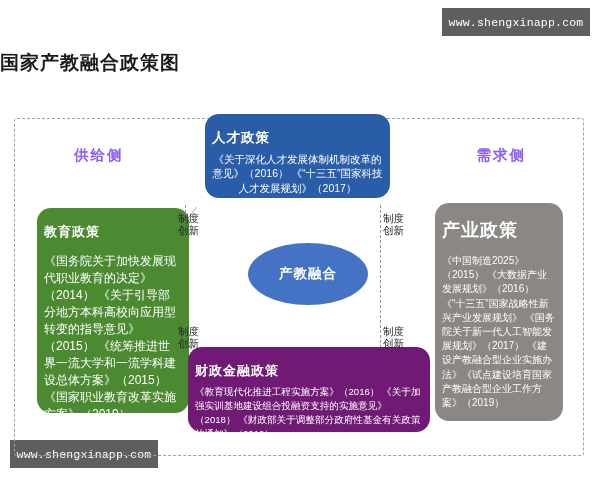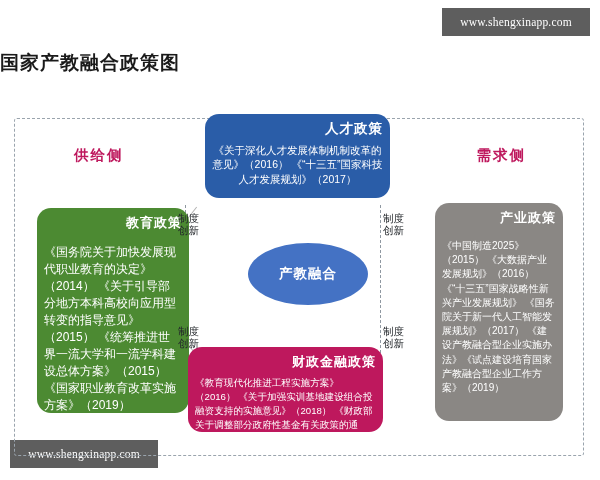--- a/index.html
+++ b/index.html
@@ -21,21 +21,21 @@
   
   .watermark {
     position: absolute;
     background: #5e5e5e;
     color: #ffffff;
     font-size: 11.5px;
     letter-spacing: .2px;
     display: flex;
     align-items: center;
     justify-content: center;
-    font-family: Liberation Serif, serif;
+    font-family: Liberation Mono, monospace;
   }
   #wm-top  { right: 10px; top: 8px;    width: 148px; height: 28px; }
   #wm-bot  { left: 10px;  bottom: 12px; width: 148px; height: 28px; }
 
   
   #title {
     position: absolute;
     top: 50px;
     left: 0;
     width: 100%;
@@ -56,21 +56,21 @@
     border: 1.6px dashed #9aa4ad;
     border-radius: 3px;
     box-sizing: border-box;
   }
 
   
   .side-label {
     position: absolute;
     font-size: 14.5px;
     font-weight: bold;
-    color: #be185d;
+    color: #8b5cf6;
     letter-spacing: 2px;
   }
   #label-supply { left: 74px;  top: 146px; }
   #label-demand { right: 74px; top: 146px; }
 
   
   .vdash {
     position: absolute;
     width: 0;
     border-left: 1.5px dashed #8f98a1;
@@ -89,24 +89,25 @@
   
   .box {
     position: absolute;
     border-radius: 14px;
     color: #ffffff;
     box-sizing: border-box;
     padding: 6px 7px 7px 7px;
     overflow: hidden;
   }
   .box-title {
-    text-align: right;
+    text-align: left;
     font-weight: bold;
     letter-spacing: 1px;
     margin-bottom: 3px;
+    margin-top: 9px;
   }
   .box-items {
     text-align: left;
   }
   .box-items .item { display: inline; }
 
   
   #box-talent {
     left: 205px; top: 114px; width: 185px; height: 84px;
     background: #2a5da8;
@@ -120,27 +121,27 @@
     background: #4c8a32;
   }
   #box-education .box-title { font-size: 13px; margin-bottom: 12px; }
   #box-education .box-items { font-size: 12px; line-height: 1.42; }
 
   
   #box-industry {
     left: 435px; top: 203px; width: 128px; height: 218px;
     background: #8a8784;
   }
-  #box-industry .box-title { font-size: 13px; margin-bottom: 12px; }
+  #box-industry .box-title { font-size: 18px; margin-bottom: 12px; }
   #box-industry .box-items { font-size: 10px; line-height: 1.42; }
 
   
   #box-finance {
-    left: 188px; top: 347px; width: 195px; height: 85px;
-    background: #be185d;
+    left: 188px; top: 347px; width: 242px; height: 85px;
+    background: #701a75;
   }
   #box-finance .box-title { font-size: 13px; margin-bottom: 5px; }
   #box-finance .box-items { font-size: 9.6px; line-height: 1.45; }
 
   
   #ellipse {
     position: absolute;
     left: 248px; top: 243px;
     width: 120px; height: 62px;
     border-radius: 50%;

